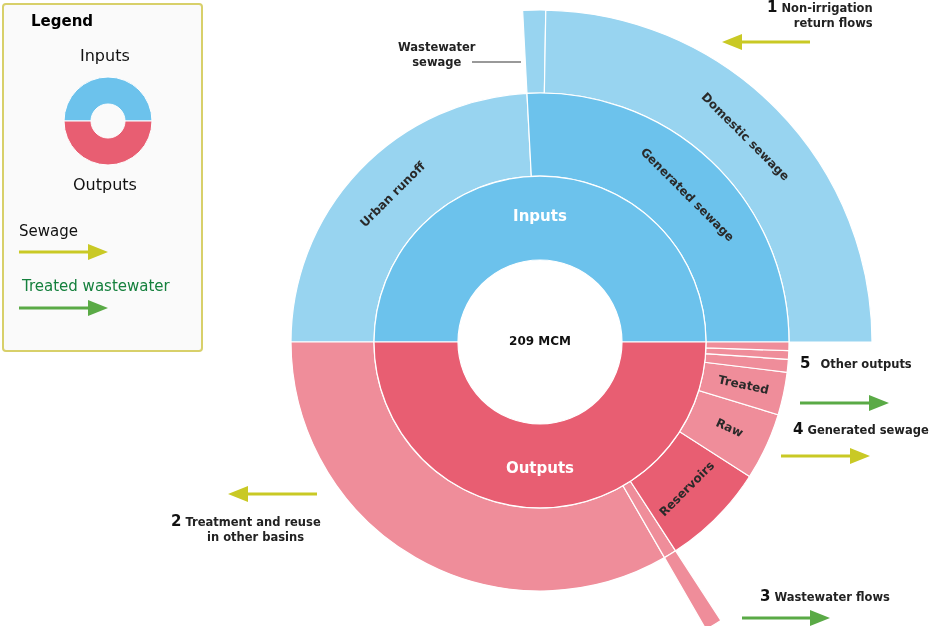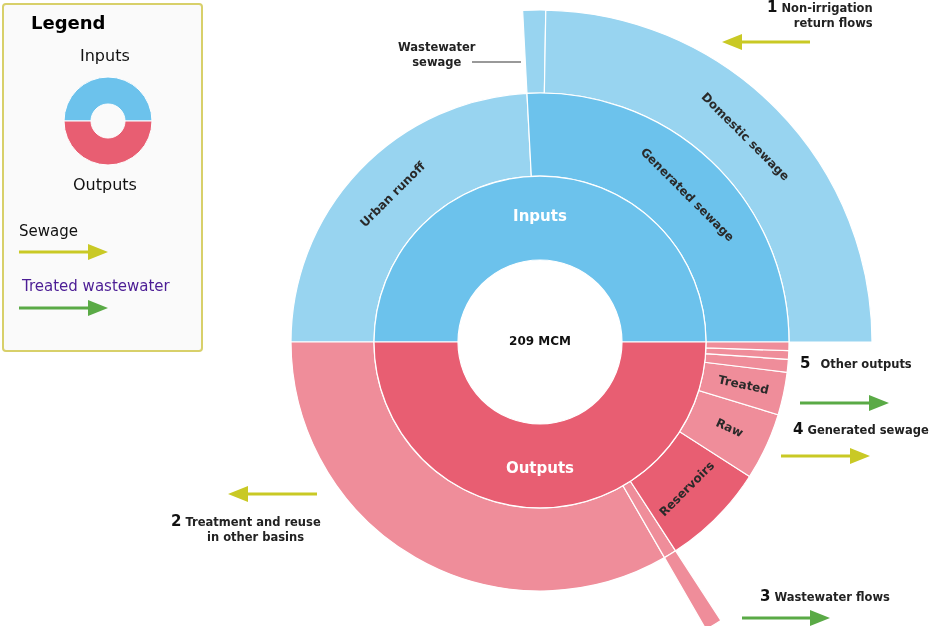--- a/index.html
+++ b/index.html
@@ -2,25 +2,25 @@
 <html><head>
 <meta charset="utf-8">
 <style>
   html, body { margin: 0; padding: 0; background: #ffffff; }
   body { width: 931px; height: 626px; position: relative; overflow: hidden;
          font-family: "DejaVu Sans", sans-serif; color: #222; }
   #chart { position: absolute; left: 0; top: 0; }
   .legend-box { position: absolute; left: 2px; top: 3px; width: 201px; height: 349px;
                 border: 2px solid #d8d06a; border-radius: 4px; background: #fafafa; box-sizing: border-box; }
   .lbl { position: absolute; white-space: nowrap; }
-  .legend-title { left: 31px; top: 12px; font-size: 18px; font-weight: bold; color: #000; }
+  .legend-title { left: 31px; top: 12px; font-size: 15px; font-weight: bold; color: #000; }
   .legend-inputs { left: 80px; top: 46px; font-size: 16px; color: #111; }
   .legend-outputs { left: 73px; top: 175px; font-size: 16px; color: #111; }
   .legend-sewage { left: 19px; top: 222px; font-size: 15px; color: #111; }
-  .legend-treated { left: 22px; top: 277px; font-size: 15px; color: #4c1d95; }
+  .legend-treated { left: 22px; top: 277px; font-size: 15px; color: #15803d; }
   .center-total { position: absolute; left: 490px; top: 334px; width: 100px; text-align: center;
                   font-size: 12px; font-weight: bold; color: #111; }
   .ann { font-size: 11.5px; font-weight: bold; color: #222; line-height: 15px; }
   .ann .num { font-size: 15px; color: #111; margin-right: 4px; }
 </style>
 </head>
 <body>
 
 <div class="legend-box"></div>
 

